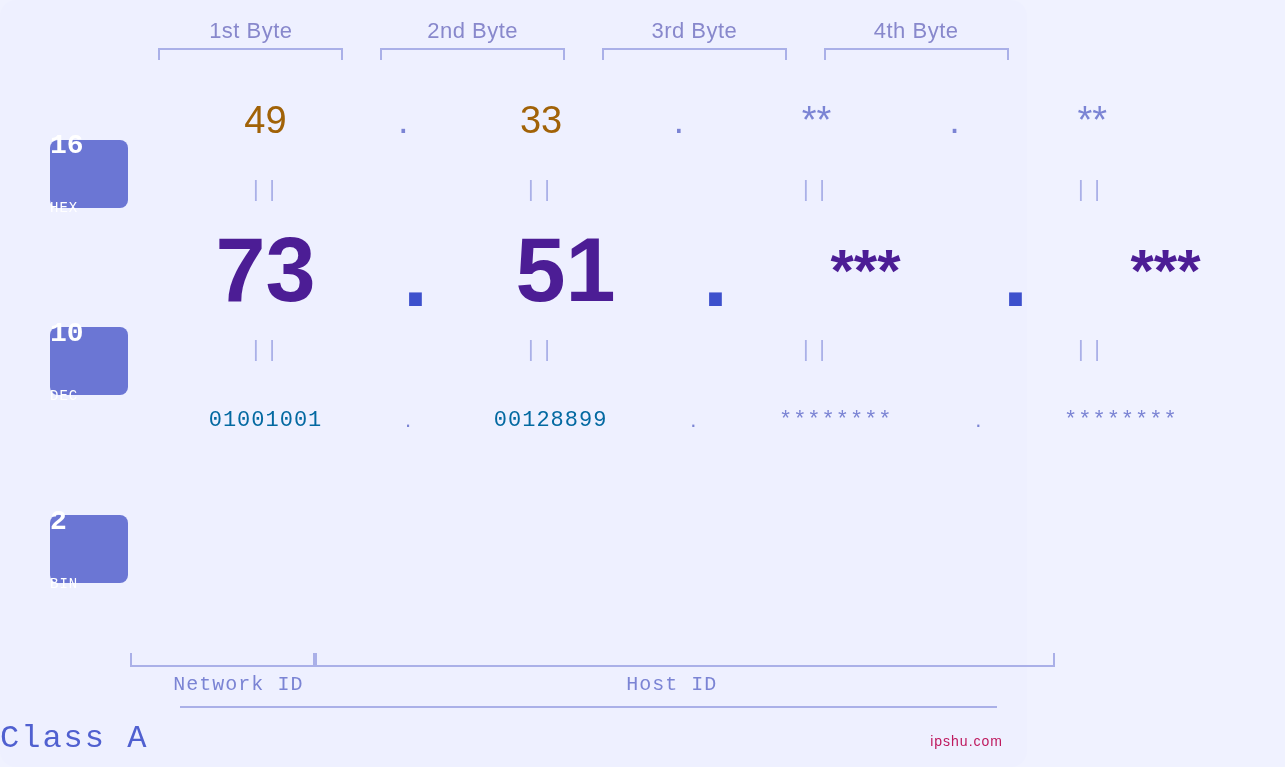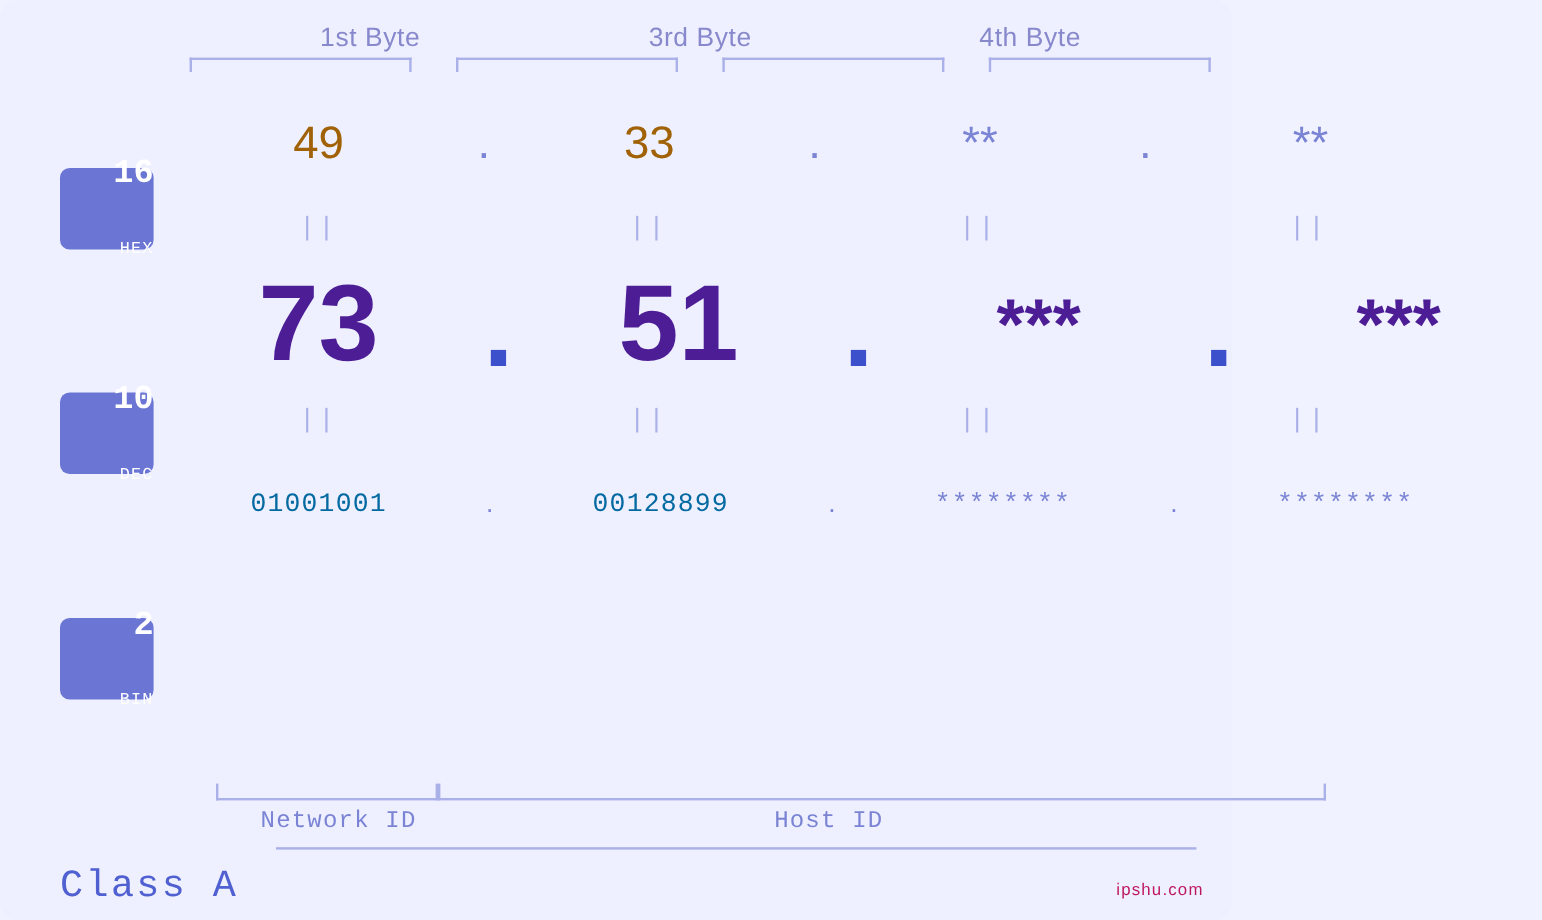--- a/index.html
+++ b/index.html
@@ -84,21 +84,21 @@
     }
 
     .label-badge {
       background: #6b76d4;
       color: white;
       border-radius: 8px;
       width: 78px;
       height: 68px;
       display: flex;
       flex-direction: column;
-      align-items: flex-end;
+      align-items: flex-start;
       justify-content: center;
     }
 
     .label-badge .num {
       font-size: 28px;
       font-weight: bold;
       line-height: 1.1;
     }
 
     .label-badge .base {
@@ -197,21 +197,20 @@
       font-size: 22px;
       color: #0369a1;
       font-family: 'Courier New', monospace;
       font-weight: normal;
       letter-spacing: 1px;
     }
 
     
     .bottom-area {
       width: 100%;
-      padding-left: 50px;
       padding-right: 30px;
       margin-bottom: 10px;
     }
 
     .bottom-brackets {
       display: flex;
       padding-left: 130px;
     }
 
     .network-bracket-wrap {
@@ -303,20 +302,21 @@
       color: #7b84d4;
     }
   </style>
 </head>
 <body>
 
 <div class="main-container">
 
   <div class="byte-headers">
     <div class="byte-header">1st Byte</div>
+    <div class="byte-header">2nd Byte</div>
     <div class="byte-header">3rd Byte</div>
     <div class="byte-header">4th Byte</div>
   </div>
 
   <div class="bracket-row">
     <div class="bracket">
       <div class="bracket-line"></div>
     </div>
     <div class="bracket">
       <div class="bracket-line"></div>

